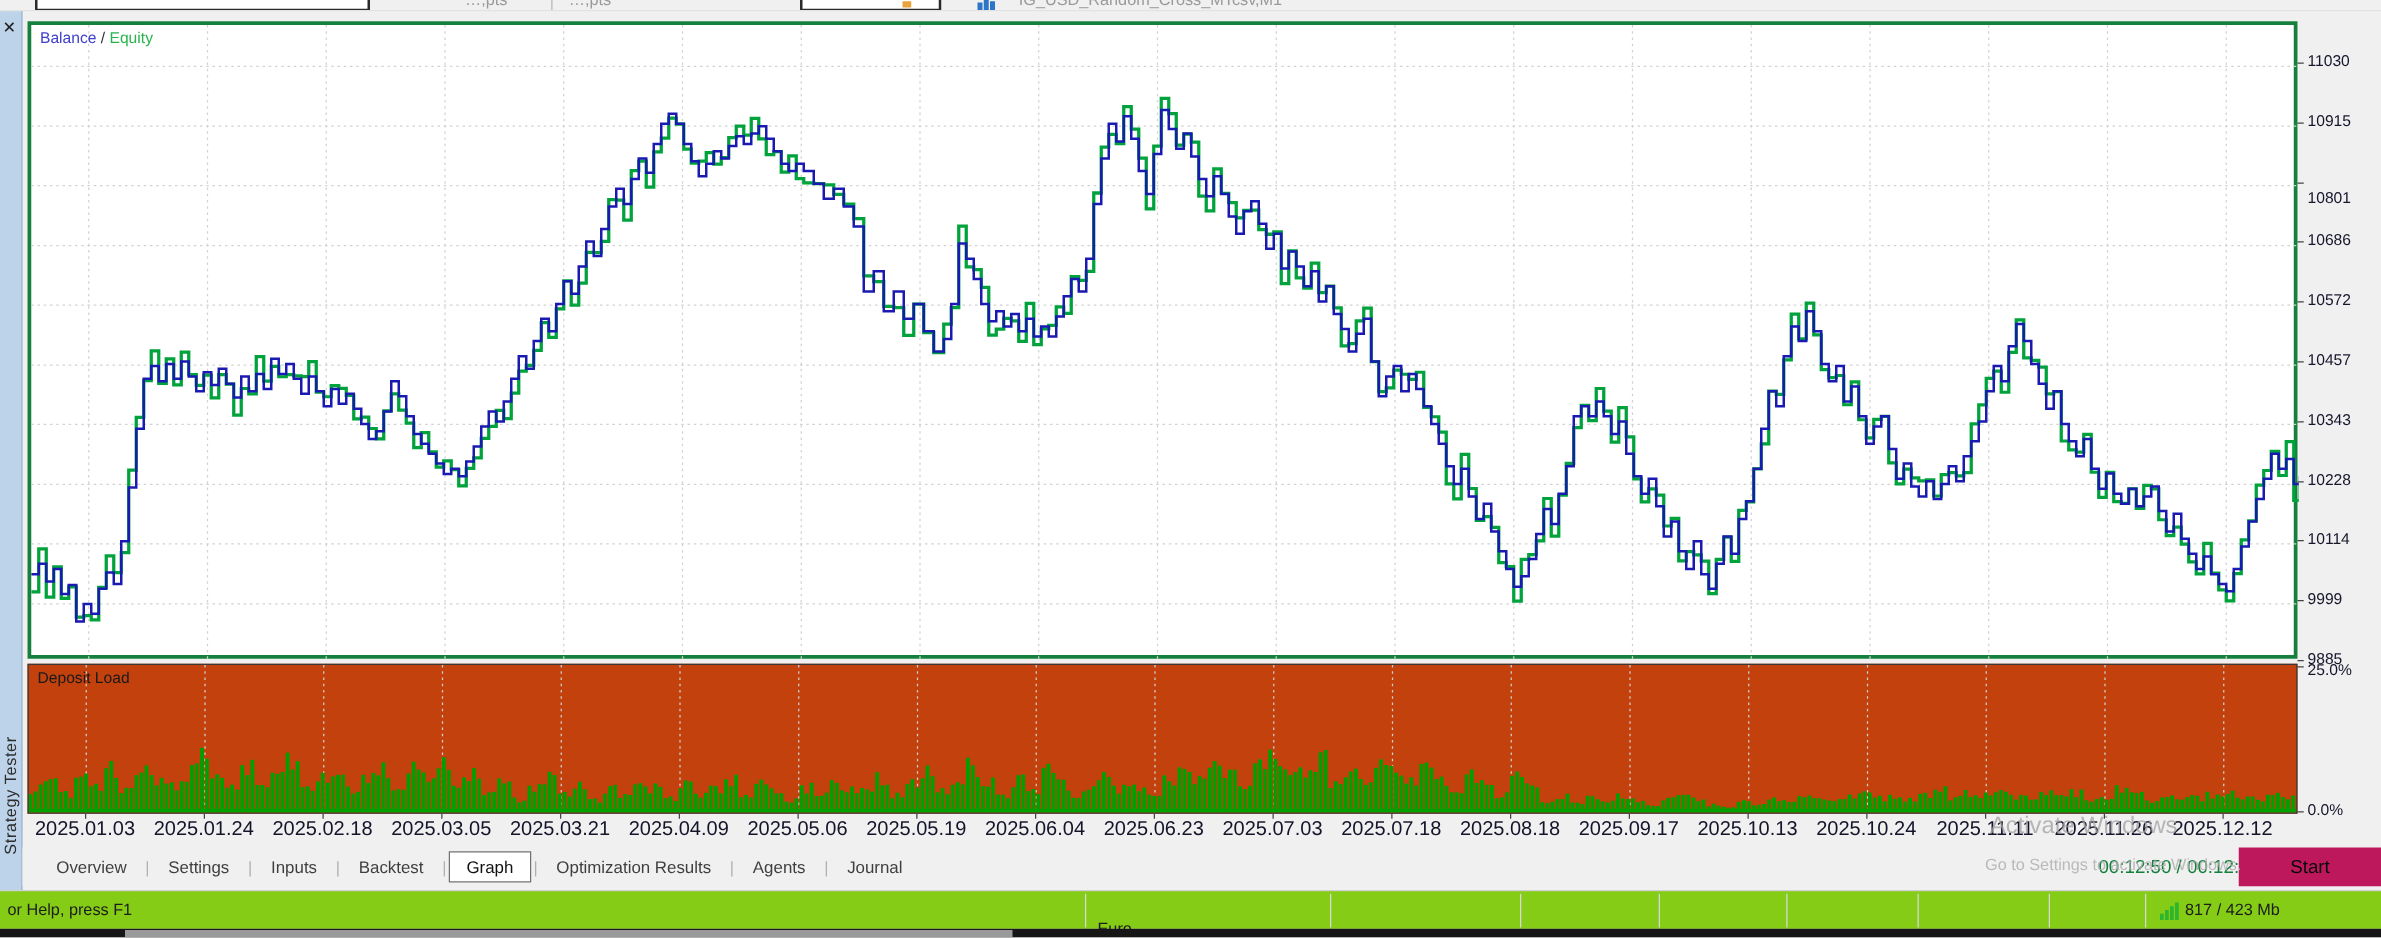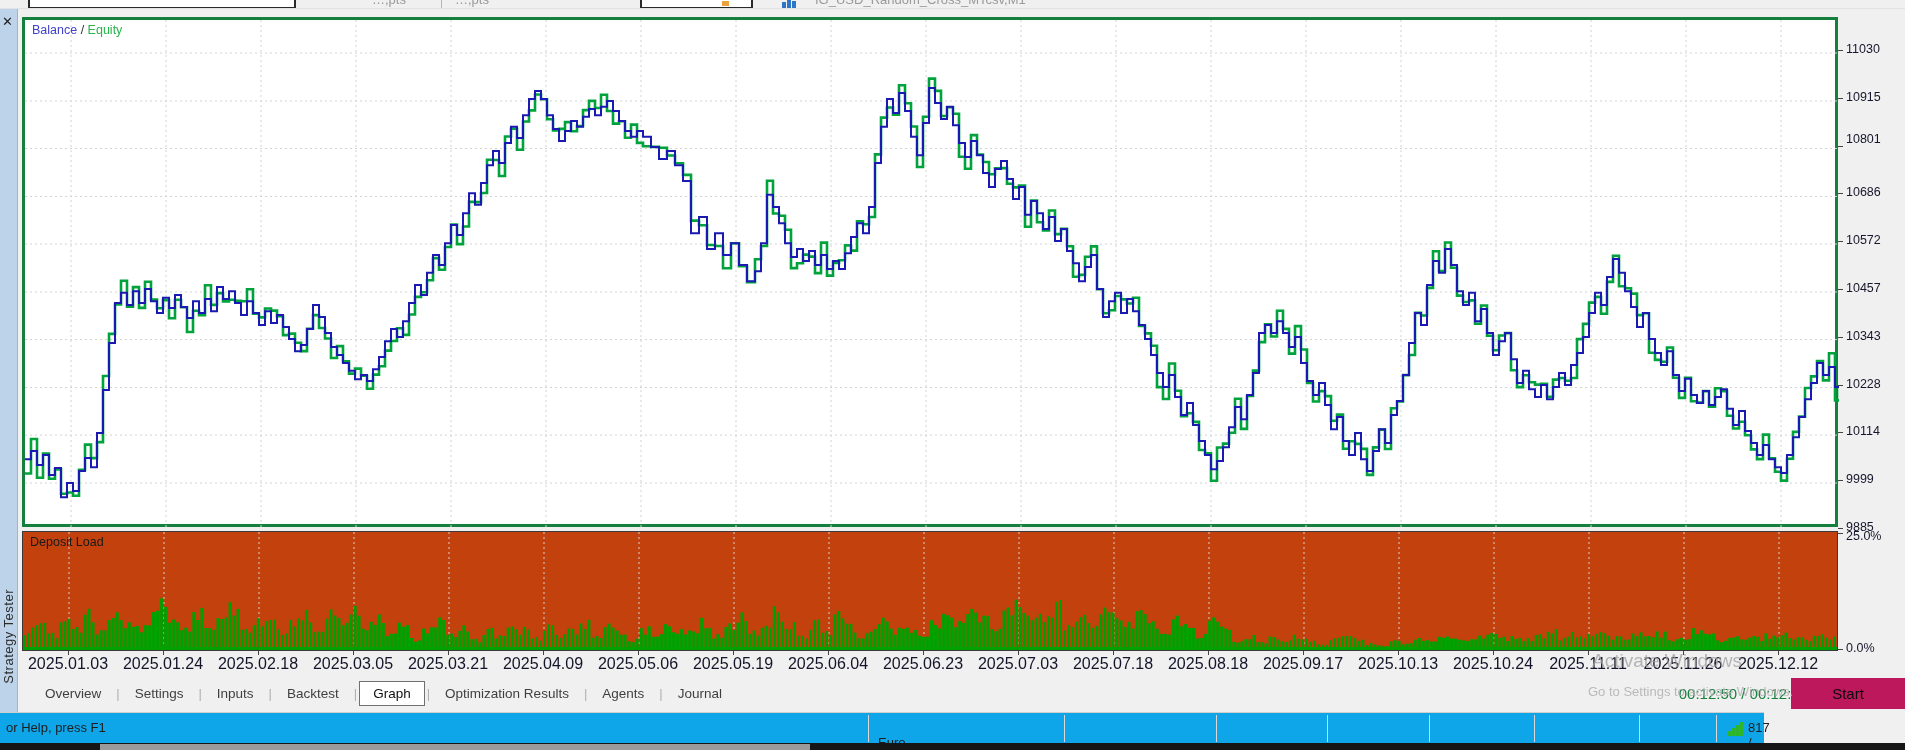--- a/index.html
+++ b/index.html
@@ -44,21 +44,21 @@
 
   
   .tab-bar { position:absolute; left:18px; top:678px; width:1887px; height:31px; background:#f0f0f0; display:flex; align-items:center; padding-left:14px; }
   .tab { font-size:13.5px; color:#3f3f3f; padding:4px 13px; cursor:pointer; white-space:nowrap; }
   .tab.active { background:#fff; border:1px solid #707070; box-shadow:inset 0 1px 0 #fff; color:#111; }
   .tab-sep { color:#b0b0b0; font-size:13px; }
   .time-display { position:absolute; left:1622px; top:0; width:168px; height:31px; line-height:31px; text-align:right; font-size:15px; color:#15803d; }
   .start-btn { position:absolute; right:0; top:0; width:114px; height:31px; background:#be185d; border:none; font-size:15px; color:#0a0a0a; font-family:"Liberation Sans", sans-serif; cursor:pointer; }
 
   
-  .status-bar { position:absolute; left:0; top:712px; width:1764px; height:31px; background:#0ea5e9; border-top:1px solid #cfcfcf; }
+  .status-bar { position:absolute; left:0; top:712px; width:1905px; height:31px; background:#84cc16; border-top:1px solid #cfcfcf; }
   .status-help { position:absolute; left:6px; top:7px; font-size:13px; color:#1d1d1d; }
   .status-currency { position:absolute; left:878px; top:7px; font-size:13px; color:#1d1d1d;margin-top:15px; }
   .status-sep { position:absolute; top:2px; width:1px; height:27px; background:#d8d8d8; }
   .status-mem { position:absolute; left:1748px; top:7px; font-size:13px; color:#1d1d1d; }
   .signal-icon { position:absolute; left:1728px; top:9px; width:16px; height:14px; }
   .signal-icon i { position:absolute; bottom:0; width:3px; background:#2db52d; }
 
   .taskbar-strip { position:absolute; left:0; top:743px; width:1905px; height:7px; background:#161616; }
   .taskbar-seg { position:absolute; left:100px; top:744px; width:710px; height:6px; background:#9a9a9a; }
 </style>
@@ -602,21 +602,21 @@
         <rect x="1810.0" y="104.5" width="3" height="13.5" fill="#00a000"></rect>
         <rect x="0" y="115" width="1814" height="3" fill="#00a000"></rect>
       </svg>
   </div>
 
   <div id="axes">
       <span class="y-label" style="top: 42px;">11030</span>
       <span class="y-tick" style="top: 50px;"></span>
       <span class="y-label" style="top: 89.9688px;">10915</span>
       <span class="y-tick" style="top: 97.9688px;"></span>
-      <span class="y-label" style="top: 132px;">10801</span>
+      <span class="y-label" style="top: 151px;">10801</span>
       <span class="y-tick" style="top: 145.52px;"></span>
       <span class="y-label" style="top: 185.489px;">10686</span>
       <span class="y-tick" style="top: 193.489px;"></span>
       <span class="y-label" style="top: 233.041px;">10572</span>
       <span class="y-tick" style="top: 241.041px;"></span>
       <span class="y-label" style="top: 281.01px;">10457</span>
       <span class="y-tick" style="top: 289.01px;"></span>
       <span class="y-label" style="top: 328.561px;">10343</span>
       <span class="y-tick" style="top: 336.561px;"></span>
       <span class="y-label" style="top: 376.53px;">10228</span>

